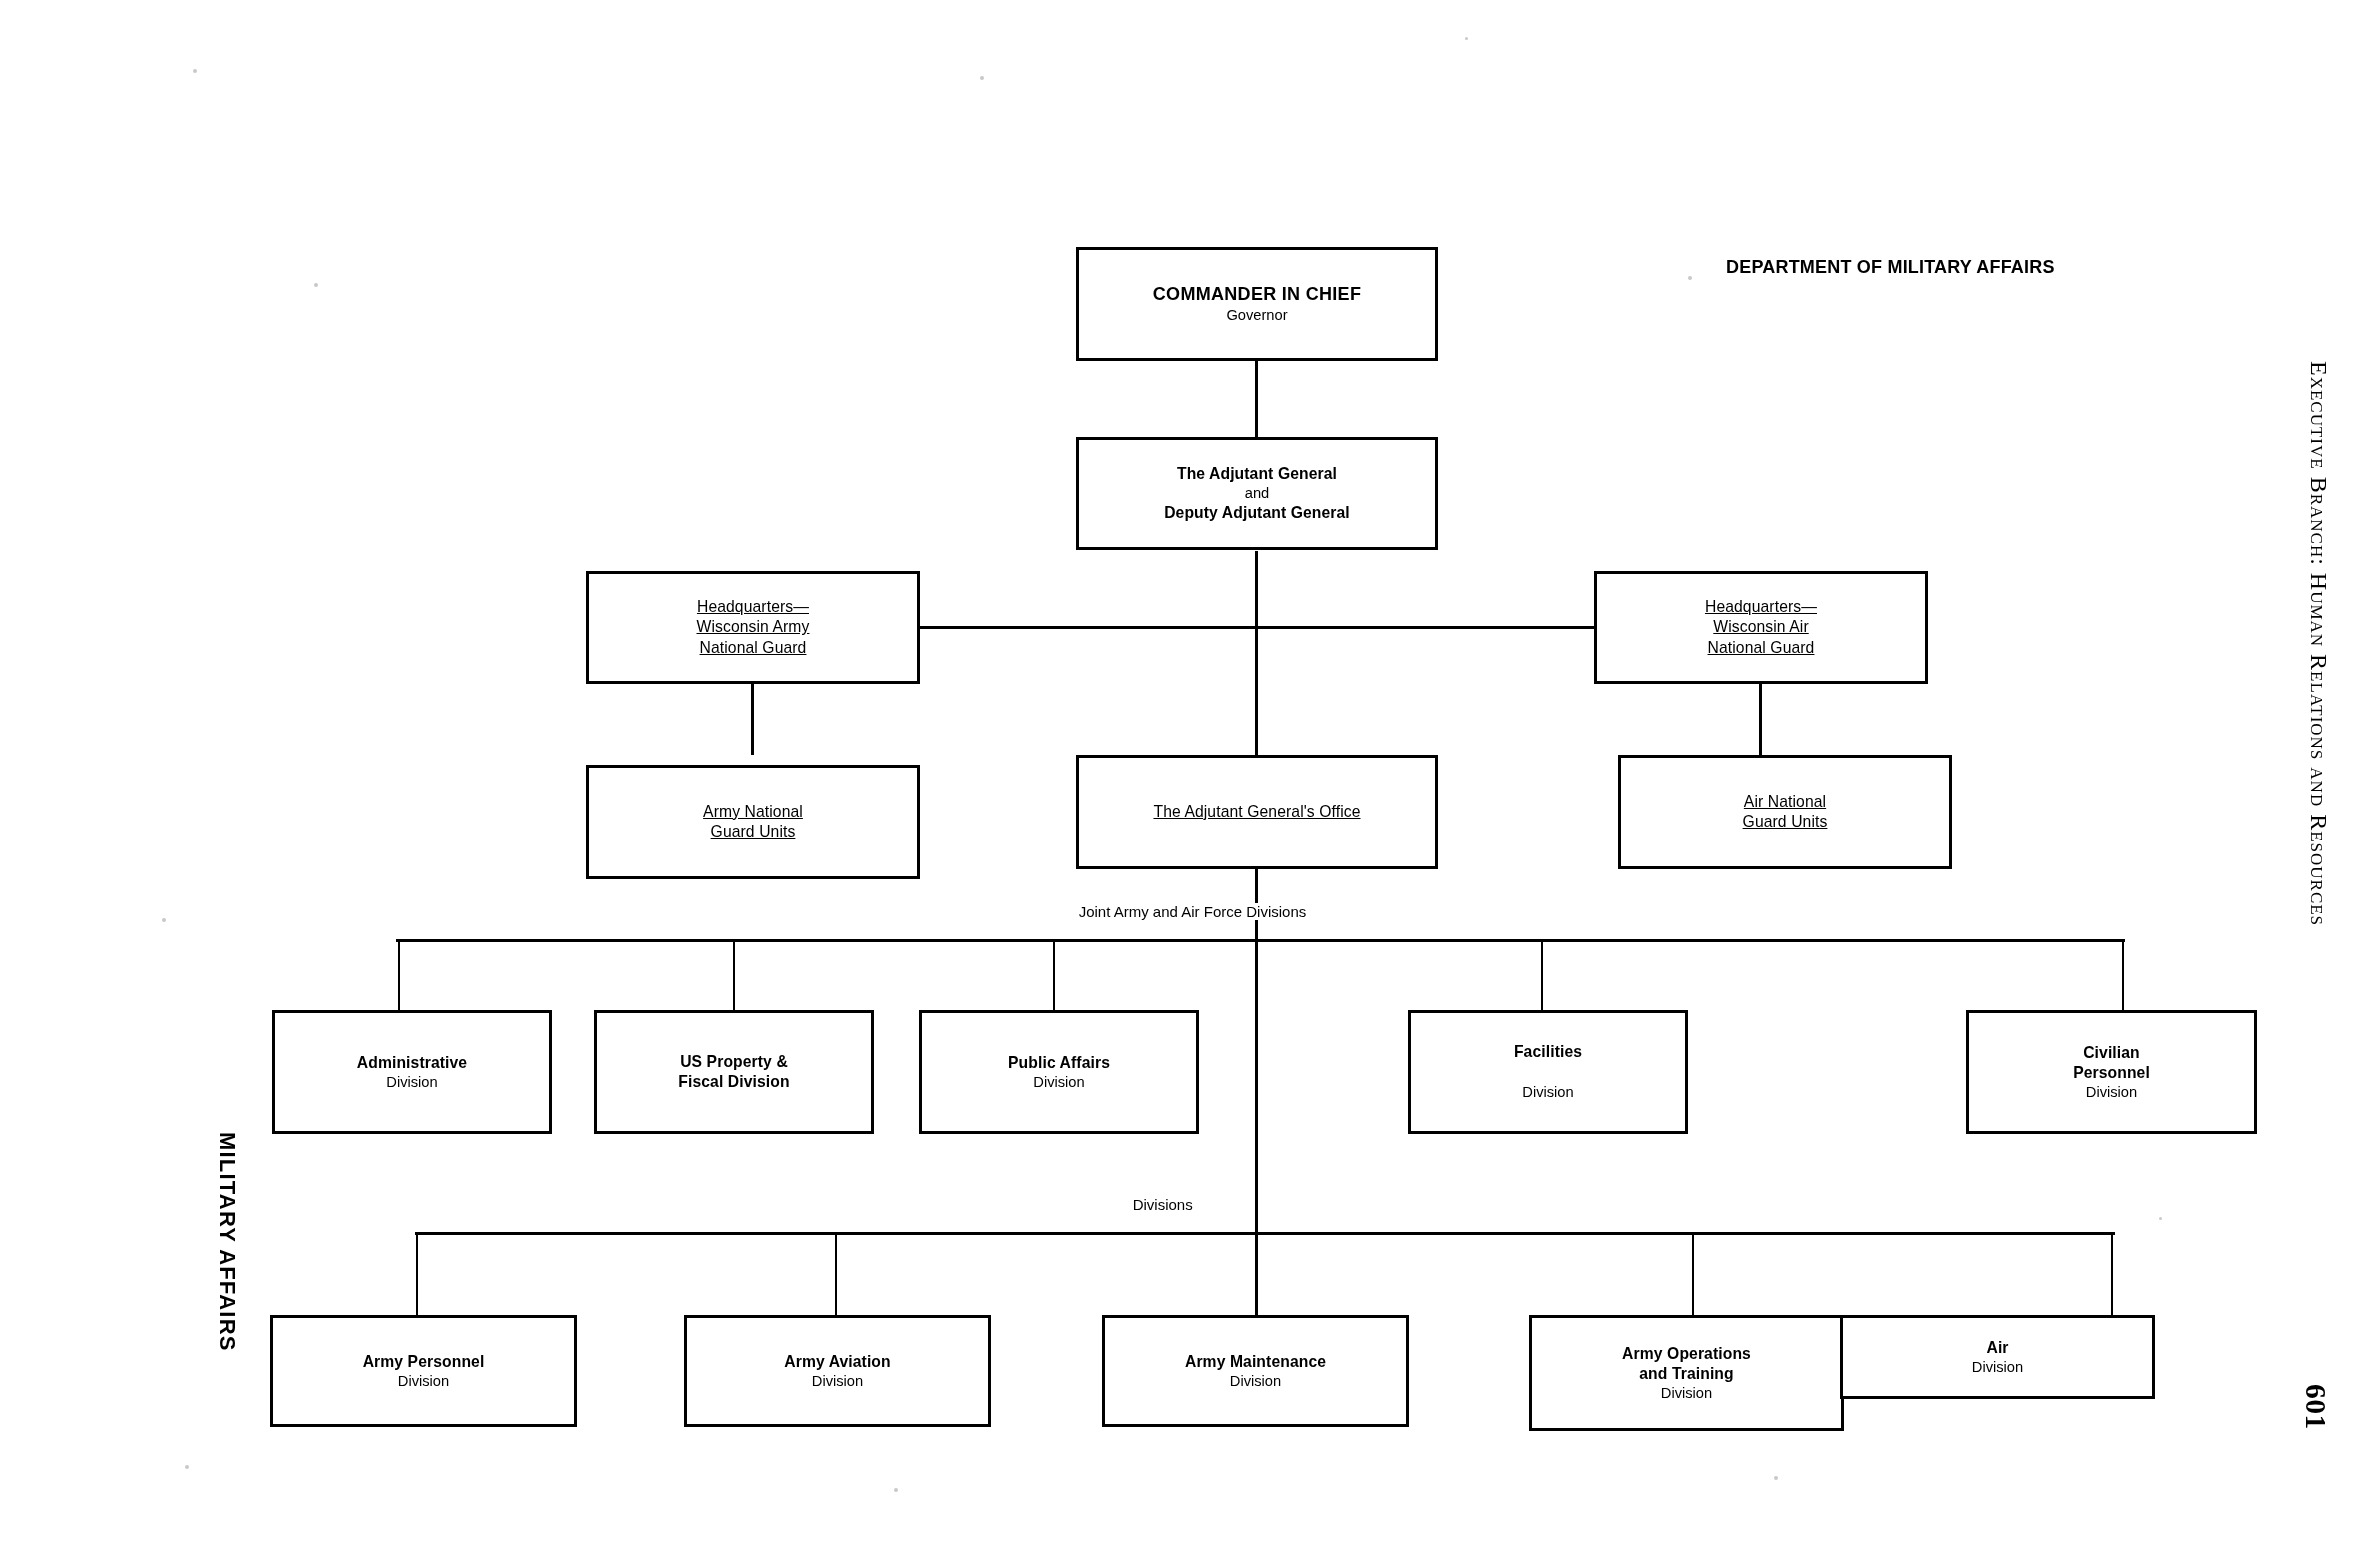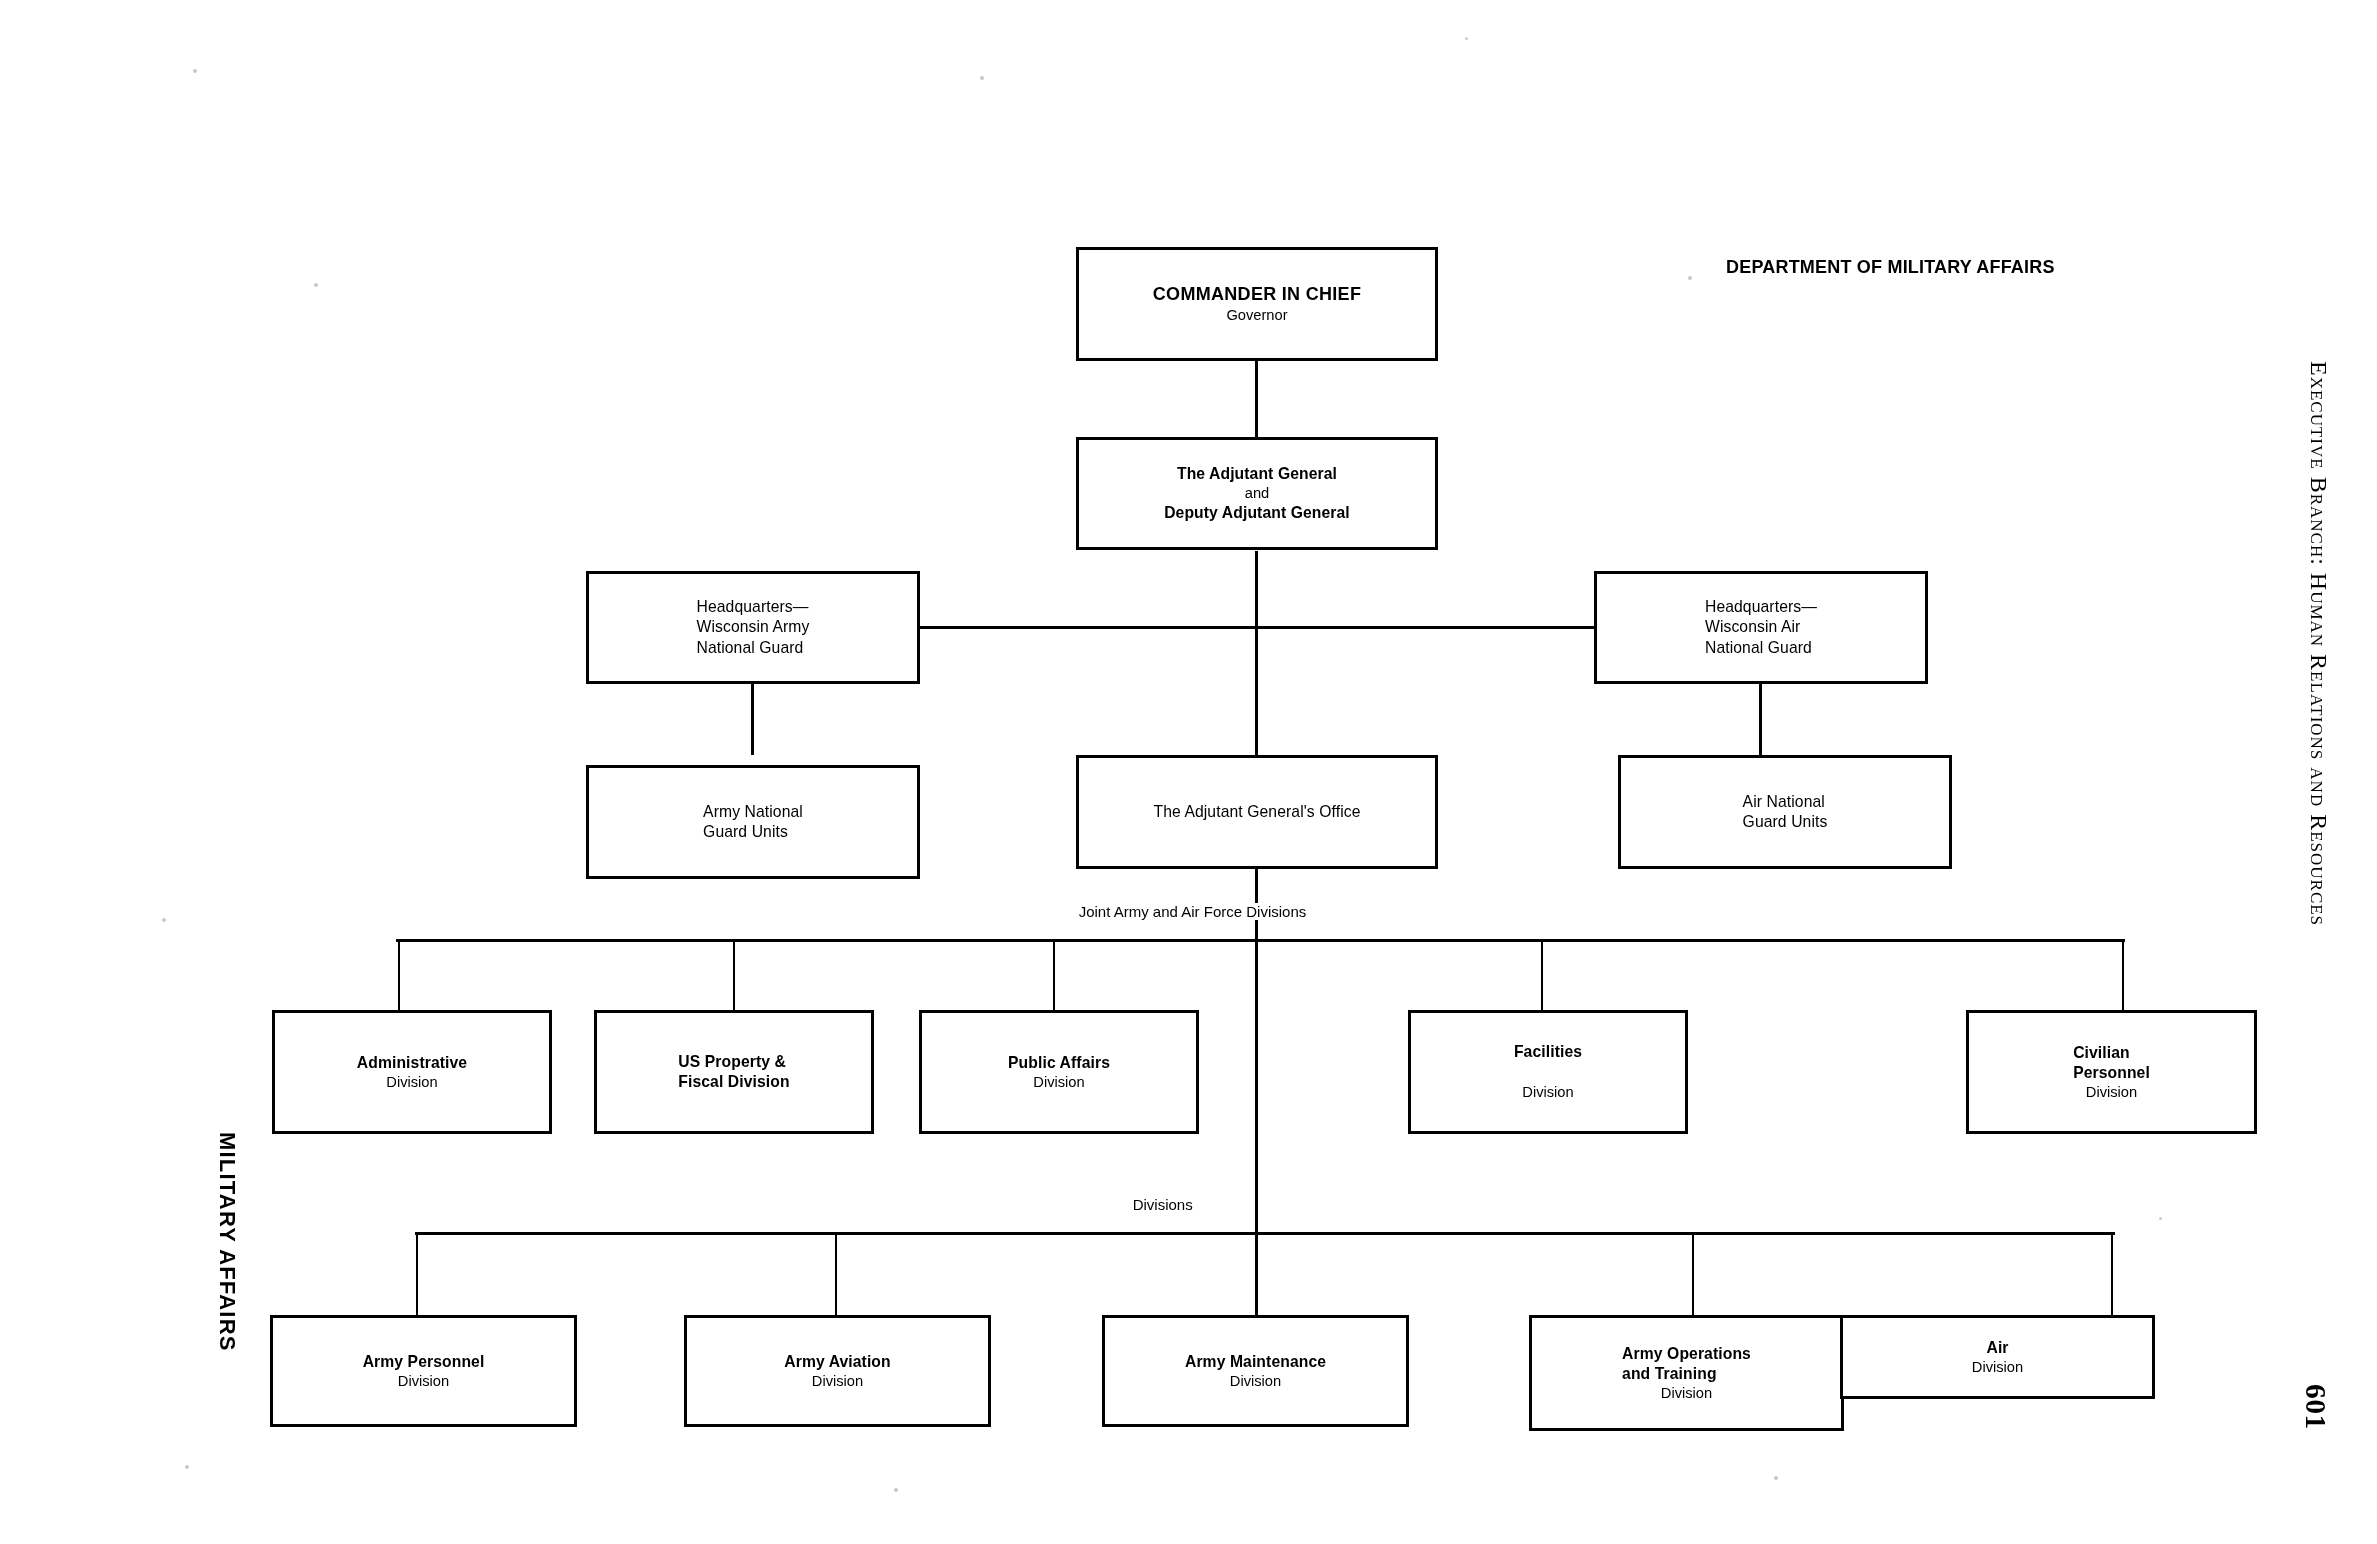--- a/index.html
+++ b/index.html
@@ -23,36 +23,36 @@
   
   .box {
     position: absolute;
     box-sizing: border-box;
     border: 3.3px solid #000;
     background: #fff;
     display: flex;
     flex-direction: column;
     align-items: center;
     justify-content: center;
-    text-align: left;
+    text-align: center;
     line-height: 1.28;
     z-index: 5;
   }
   .box .ttl {
     font-weight: bold;
     font-size: 15.7px;
     letter-spacing: 0.1px;
     white-space: pre-line;
   }
   .box .sub {
     font-weight: normal;
     font-size: 14.7px;
     white-space: pre-line;
   }
-  .box.plain .ttl { font-weight: normal; }
+  .box.plain .ttl { font-weight: normal; text-decoration: underline; }
   .box.cap .ttl { font-size: 18px; letter-spacing: 0.3px; }
 
   
   .vline {
     position: absolute;
     background: #000;
     width: 3.3px;
     z-index: 2;
   }
   .vline.thin { width: 2.4px; }

